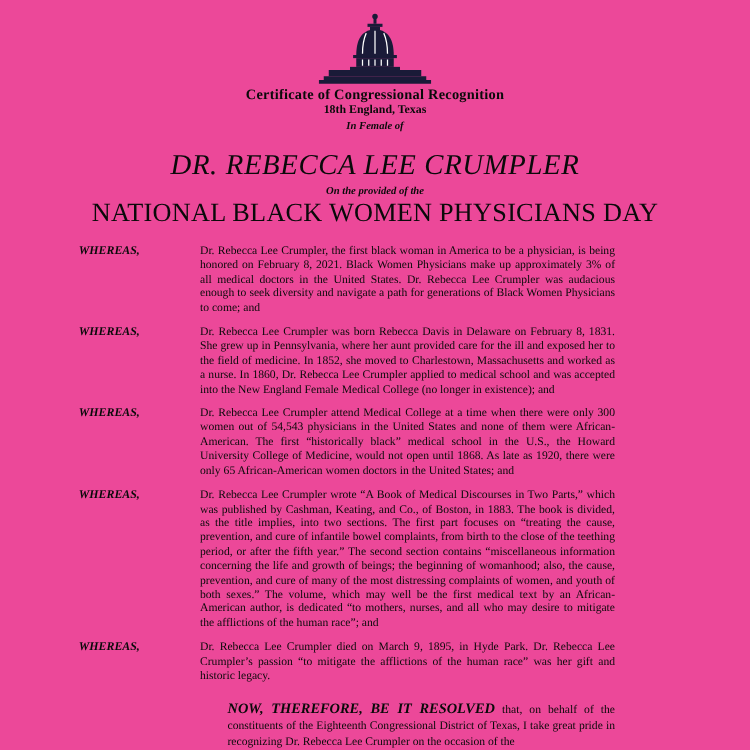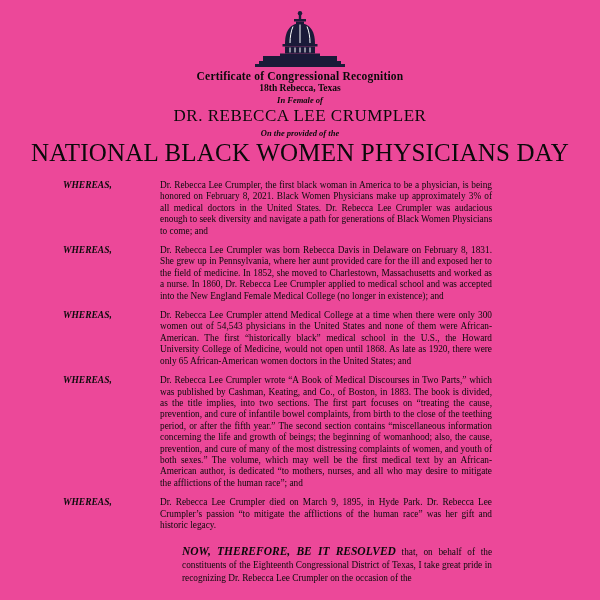--- a/index.html
+++ b/index.html
@@ -8,23 +8,23 @@
     background: #ffffff; color: #0a0a0a;
     font-family: "Liberation Serif", serif;
   }
   .page { width: 600px; height: 600px; position: relative; background: #ec4899; }
 
   .hdr { text-align: center; padding-top: 10px; }
   .dome { display: block; margin: 0 auto; }
   .h1 { font-size: 11.5px; font-weight: bold; margin-top: 2px; letter-spacing: .2px; }
   .h2 { font-size: 9.5px; font-weight: bold; margin-top: 1px; }
   .h3 { font-size: 8.5px; font-weight: bold; font-style: italic; margin-top: 2px; }
-  .name { font-size: 17px; margin-top: 1px; letter-spacing: .5px; }
+  .name { font-size: 23px; margin-top: 14px; letter-spacing: .5px; font-style: italic; }
   .sub { font-size: 9px; margin-top: 1px; letter-spacing: .4px; }
-  .occ { font-size: 25px; margin-top: 1px; letter-spacing: .2px; }
+  .occ { font-size: 21px; margin-top: 1px; letter-spacing: .2px; }
 
   .bodytext { margin-top: 13px; }
   .clause {
     display: grid; grid-template-columns: 97px 1fr;
     padding: 0 108px 0 63px; margin-bottom: 8px;
   }
   .wl { font-weight: bold; font-style: italic; font-size: 9.5px; line-height: 11.4px; }
   .ct { font-size: 9.3px; line-height: 11.4px; text-align: justify; }
 
   .resolution {
@@ -58,21 +58,21 @@
         <line x1="40" y1="37.5" x2="40" y2="42.5"></line>
         <line x1="45" y1="37.5" x2="45" y2="42.5"></line>
         <line x1="50" y1="37.5" x2="50" y2="42.5"></line>
         <line x1="55" y1="37.5" x2="55" y2="42.5"></line>
         <path d="M38 16.5 C36 21 35 27 35 33" fill="none"></path>
         <path d="M45 14.5 L45 33" fill="none"></path>
         <path d="M52 16.5 C54 21 55 27 55 33" fill="none"></path>
       </g>
     </svg>
     <div class="h1">Certificate of Congressional Recognition</div>
-    <div class="h2">18th Rebecca, Texas</div>
+    <div class="h2">18th England, Texas</div>
     <div class="h3">In Female of</div>
     <div class="name">DR. REBECCA LEE CRUMPLER</div>
     <div class="h3">On the provided of the</div>
     <div class="occ">NATIONAL BLACK WOMEN PHYSICIANS DAY</div>
   </header>
 
   <main class="bodytext">
 
     <div class="clause">
       <div class="wl">WHEREAS,</div>

